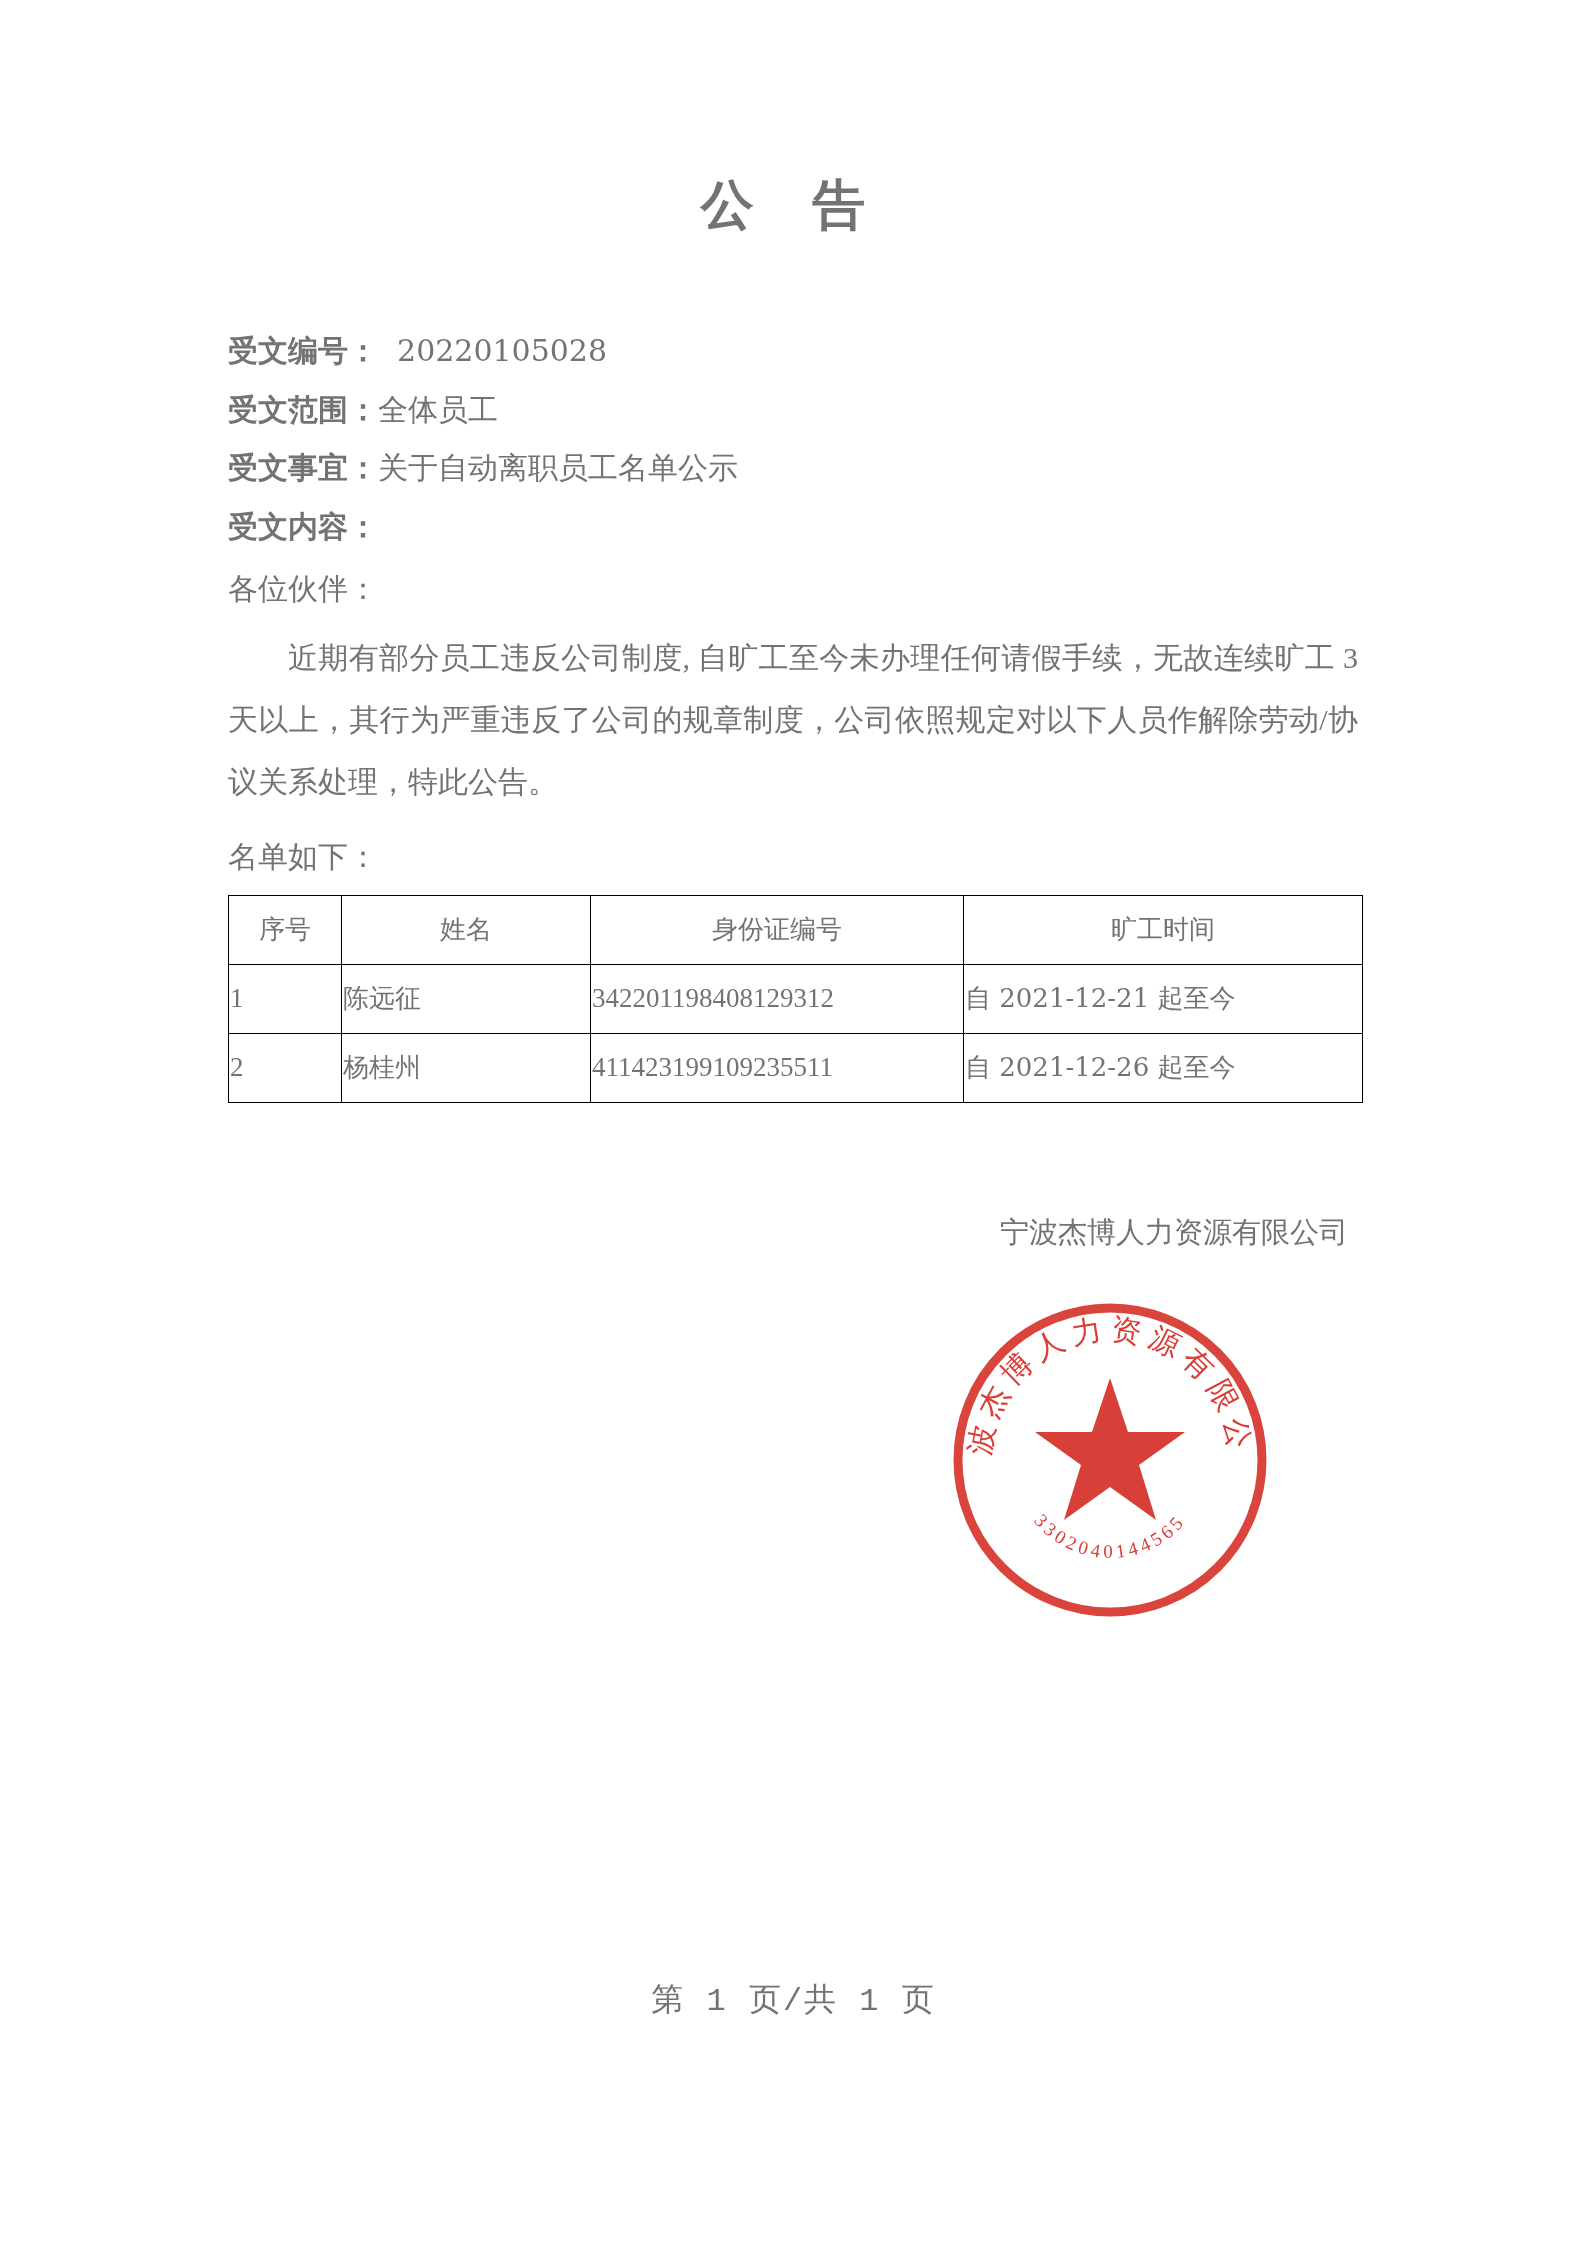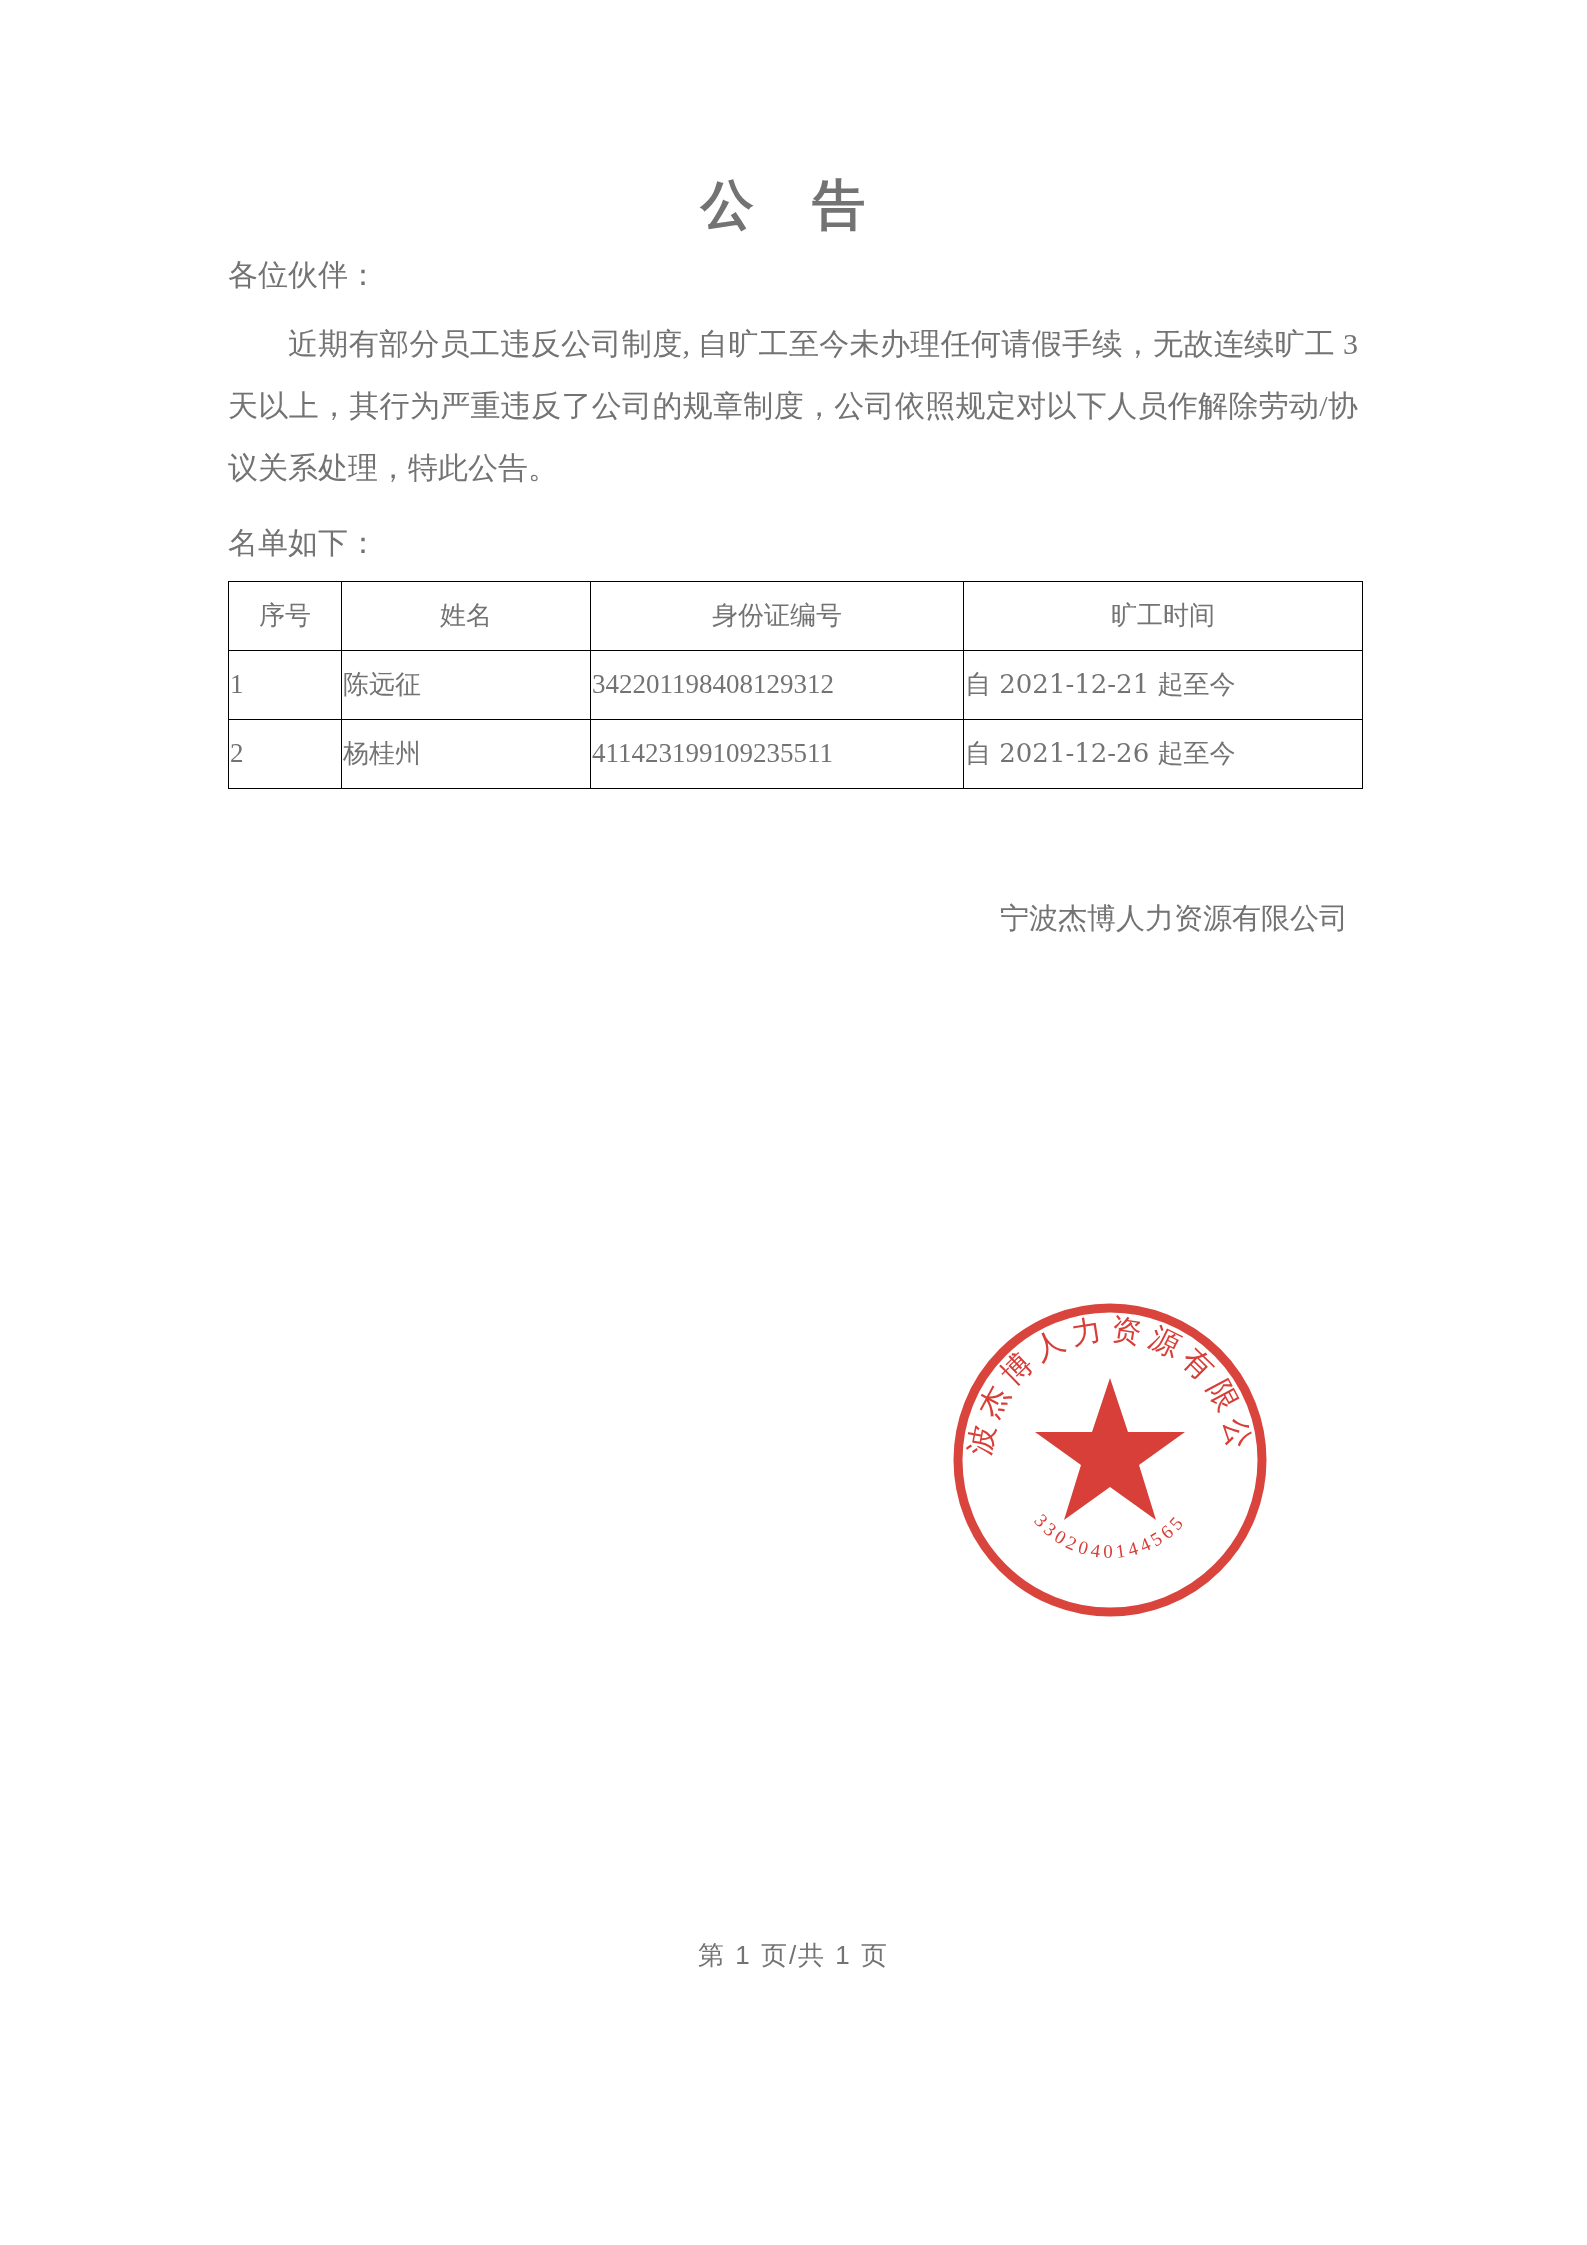--- a/index.html
+++ b/index.html
@@ -106,37 +106,43 @@
     left: 950px;
     top: 1300px;
     width: 320px;
     height: 320px;
     z-index: 2;
     pointer-events: none;
   }
   .footer {
     position: absolute;
     left: 0;
-    top: 1938px;
+    top: 1978px;
     width: 1587px;
     text-align: center;
-    font-size: 26px;
-    font-family: Liberation Sans, sans-serif;
+    font-size: 32px;
+    font-family: Liberation Mono, monospace;
   }
   .footer .sp { letter-spacing: 2px; }
 </style>
 </head>
 <body>
 
 <div class="page">
 
   <div class="content">
 
     <h1 class="doc-title">公  告</h1>
 
+    <div class="meta-block">
+      <div class="meta-line"><span class="lbl">受文编号：</span><span class="val">  20220105028</span></div>
+      <div class="meta-line"><span class="lbl">受文范围：</span><span class="val">全体员工</span></div>
+      <div class="meta-line"><span class="lbl">受文事宜：</span><span class="val">关于自动离职员工名单公示</span></div>
+      <div class="meta-line"><span class="lbl">受文内容：</span><span class="val"></span></div>
+    </div>
 
     <div class="greeting">各位伙伴：</div>
 
     <p class="body-para">近期有部分员工违反公司制度, 自旷工至今未办理任何请假手续，无故连续旷工 3 天以上，其行为严重违反了公司的规章制度，公司依照规定对以下人员作解除劳动/协议关系处理，特此公告。</p>
 
     <div class="list-label">名单如下：</div>
 
     <table class="name-table">
       <thead>
         <tr>

